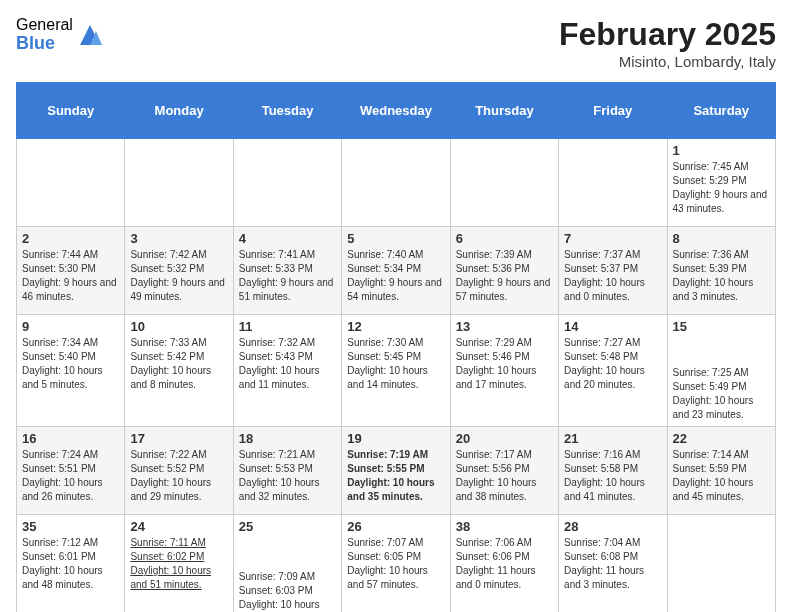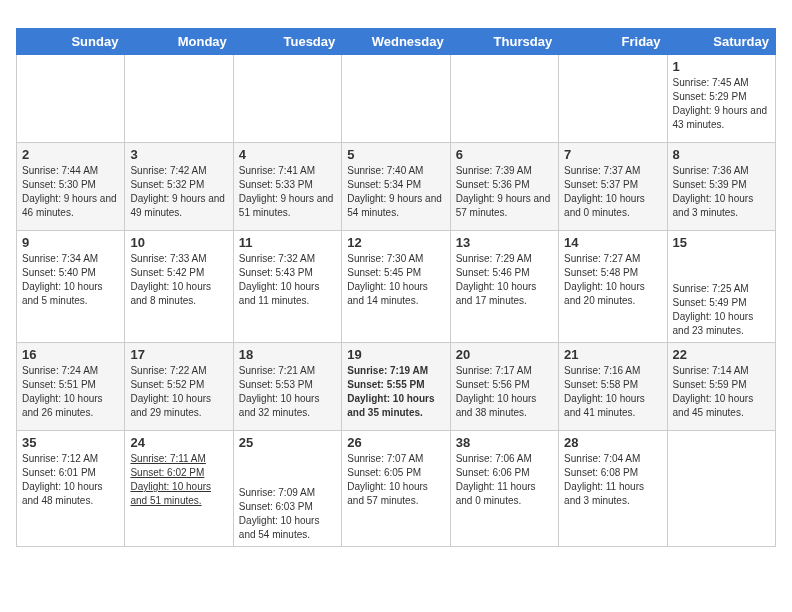--- a/index.html
+++ b/index.html
@@ -48,22 +48,22 @@
       color: #444;
     }
     .calendar-table {
       width: 100%;
       border-collapse: collapse;
       table-layout: fixed;
     }
     .calendar-table th {
       background: #3a7bd5;
       color: #fff;
-      text-align: right;
-      padding: 5px 6px;
+      text-align: center;
+      padding: 20px 6px;
       font-size: 13px;
       font-weight: bold;
       border: 1px solid #3a7bd5;
     }
     .calendar-table td {
       border: 1px solid #ccc;
       vertical-align: top;
       padding: 4px 5px;
       height: 88px;
       font-size: 10.5px;
@@ -85,21 +85,33 @@
       line-height: 1.4;
     }
     .empty-cell {
       background: #fff !important;
     }
   </style>
 </head>
 <body>
 
 <div class="header">
+  <div class="logo-container">
+    <div class="logo-text">
+      <span>General</span>
+      <span class="logo-blue">Blue</span>
+    </div>
+    <svg class="logo-icon" viewBox="0 0 28 28">
+      <polygon points="4,24 14,4 24,24" fill="#3a7bd5"></polygon>
+      <polygon points="14,24 20,10 26,24" fill="#5fa0e8"></polygon>
+    </svg>
+  </div>
   <div class="title-block">
+    <div class="month-title">February 2025</div>
+    <div class="location-title">Misinto, Lombardy, Italy</div>
   </div>
 </div>
 
 <table class="calendar-table">
   <thead>
     <tr>
     <th>Sunday</th>
         <th>Monday</th>
         <th>Tuesday</th>
         <th>Wednesday</th>

